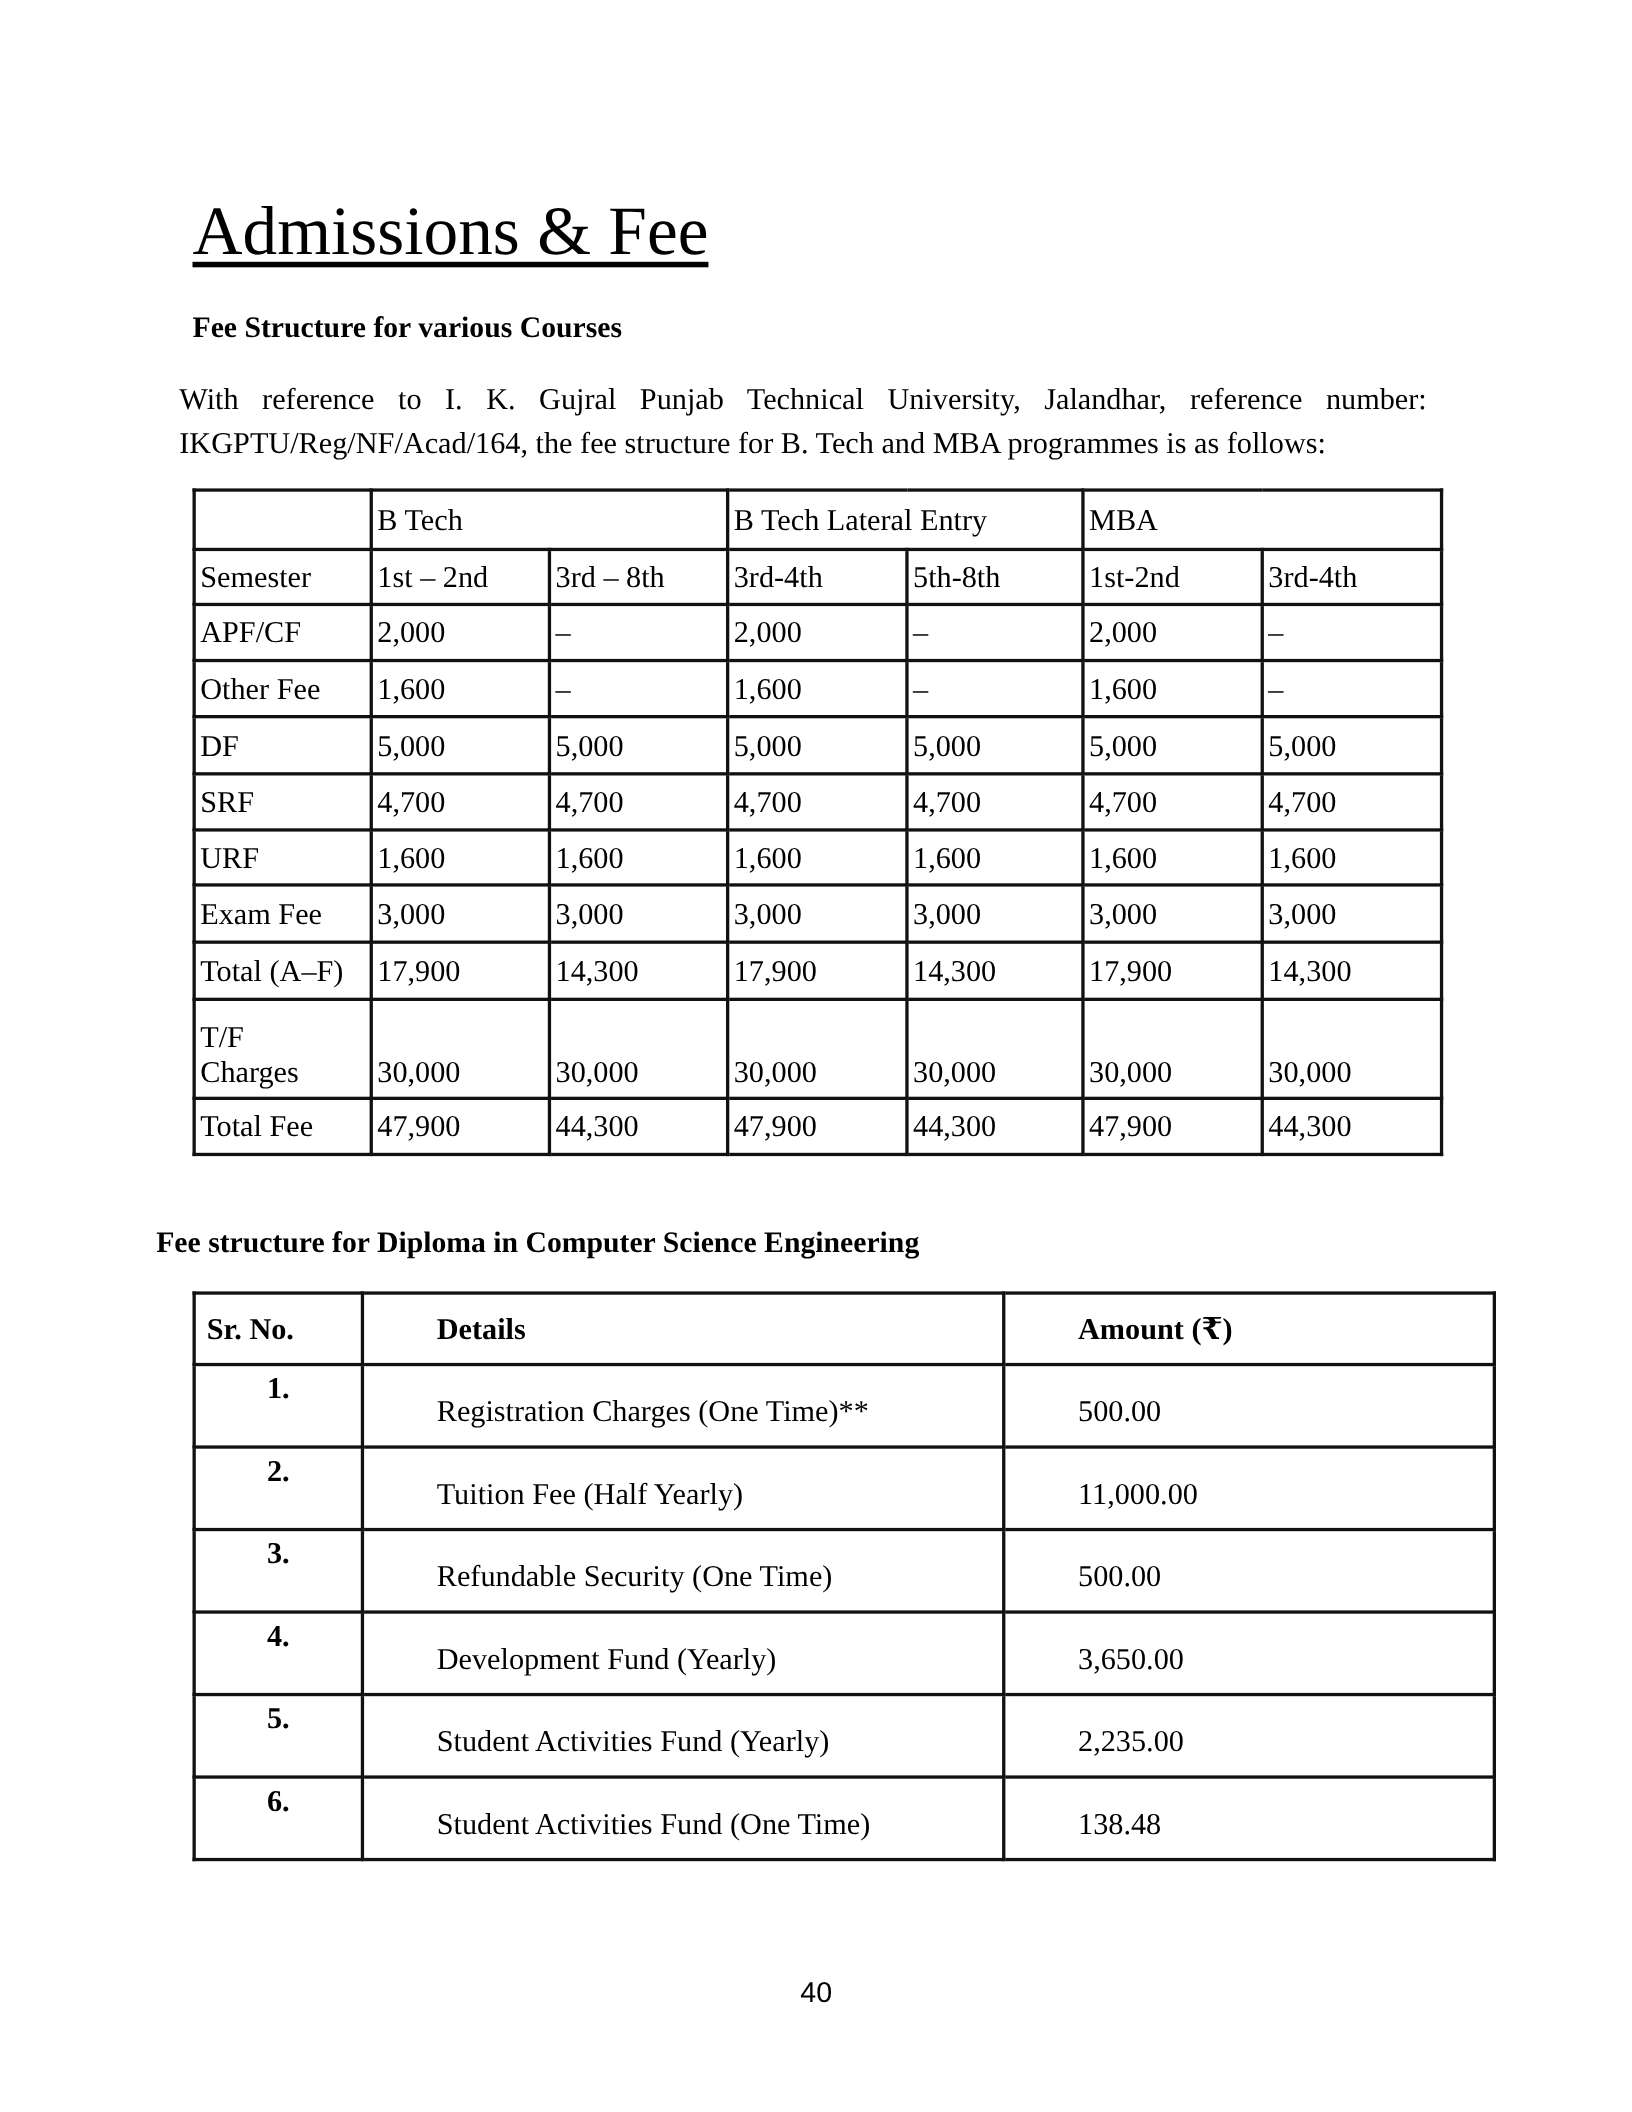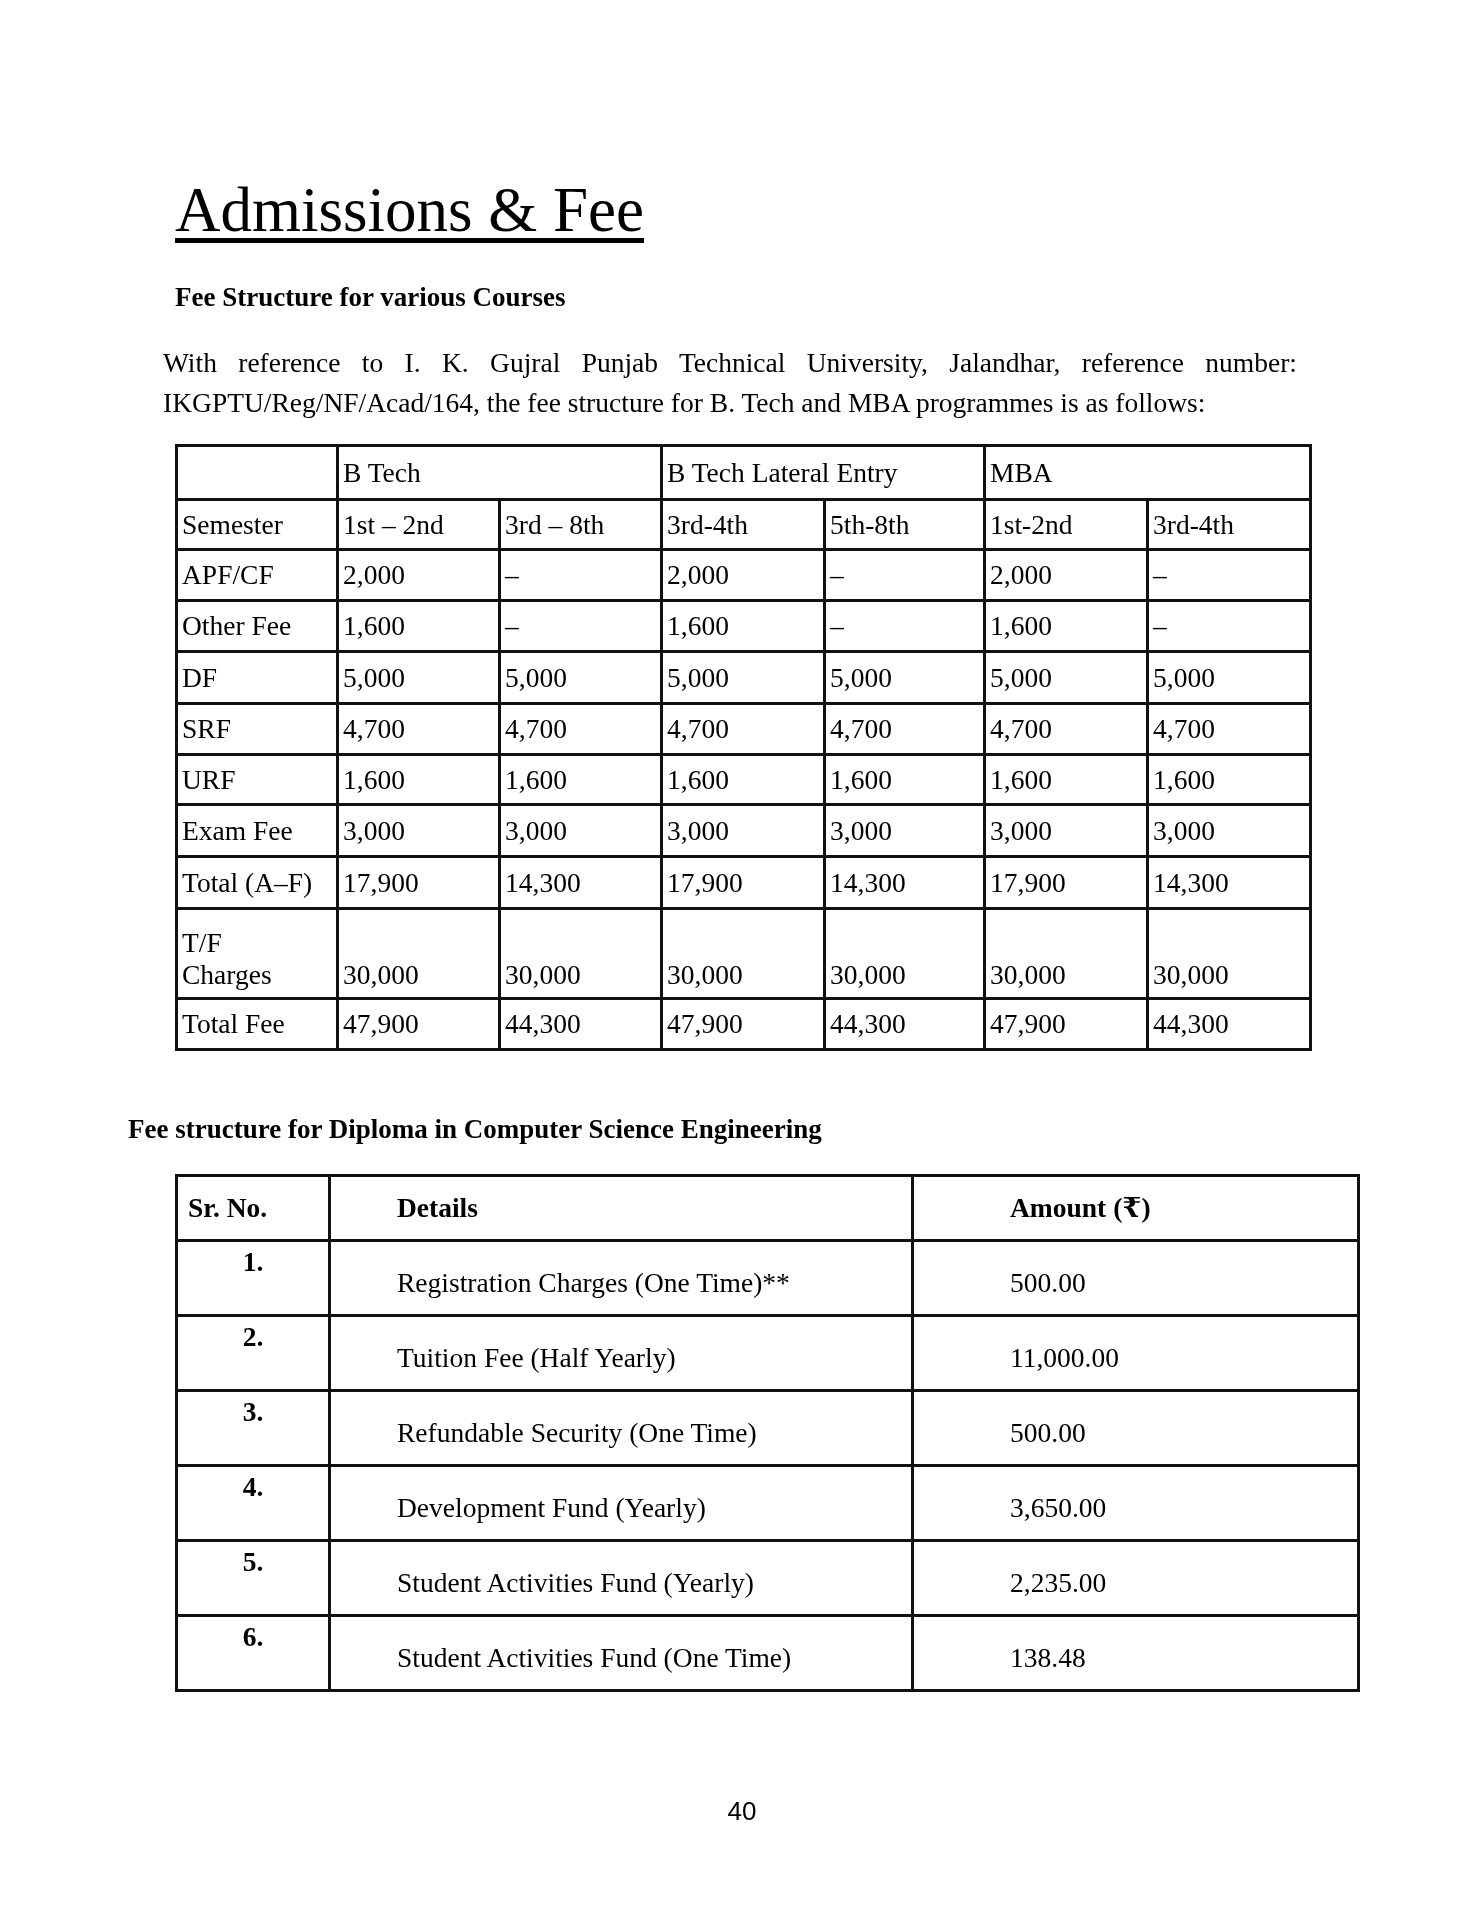--- a/index.html
+++ b/index.html
@@ -3,37 +3,37 @@
 <meta charset="utf-8">
 <style>
   html, body { margin: 0; padding: 0; background: #ffffff; }
   body { width: 1484px; height: 1920px; position: relative; overflow: hidden;
          font-family: "Liberation Serif", "DejaVu Serif", serif; color: #000; }
   .abs { position: absolute; }
   #title { left: 175px; top: 178px; font-size: 63px; font-weight: normal; line-height: 64px;
            text-decoration: underline; text-decoration-thickness: 5px; text-underline-offset: 7px; white-space: nowrap; }
   #subhead { left: 175px; top: 282px; font-size: 27px; font-weight: bold; line-height: 30px; white-space: nowrap; }
   #intro { left: 163px; top: 343px; width: 1134px; font-size: 27.5px; line-height: 40px; text-align: justify; }
-  #heading2 { left: 128px; top: 1114px; font-size: 27px; font-weight: bold; line-height: 30px; white-space: nowrap; }
+  #heading2 { left: 142px; top: 1114px; font-size: 27px; font-weight: bold; line-height: 30px; white-space: nowrap; }
   #page-num { left: 0; width: 1484px; top: 1796px; text-align: center;
               font-family: "Liberation Sans", "DejaVu Sans", sans-serif; font-size: 26px; line-height: 30px; }
 
   table { border-collapse: collapse; position: absolute; table-layout: fixed; }
   td, th { border: 3px solid #111; padding: 0; font-size: 27.5px; line-height: 32px; font-weight: normal; text-align: left; }
 
   #fee-table { left: 175px; top: 444px; width: 1134px; }
   #fee-table td { padding-left: 4px; vertical-align: middle; }
   #fee-table .b { font-weight: normal; }
   #fee-table tr.tall td { vertical-align: bottom; padding-bottom: 6px; }
 
   #diploma-table { left: 175px; top: 1174px; width: 1182px; }
   #diploma-table td { vertical-align: middle; height: 62px; }
   #diploma-table td.sr { text-align: center; vertical-align: top; padding-top: 4px; font-weight: bold; }
   #diploma-table td.det { padding-left: 66px; padding-top: 10px; }
-  #diploma-table td.amt { padding-left: 96px; padding-top: 10px; }
+  #diploma-table td.amt { padding-left: 66px; padding-top: 10px; }
   #diploma-table tr.head td { font-weight: bold; padding-top: 0; }
   #diploma-table tr.head td.srh { text-align: left; padding-left: 10px; vertical-align: middle; }
   #diploma-table tr.total td { font-weight: bold; }
 </style>
 </head>
 <body>
 
 <div id="title" class="abs">Admissions &amp; Fee</div>
 <div id="subhead" class="abs">Fee Structure for various Courses</div>
 <div id="intro" class="abs">With reference to I. K. Gujral Punjab Technical University, Jalandhar, reference number: IKGPTU/Reg/NF/Acad/164, the fee structure for B. Tech and MBA programmes is as follows:</div>

